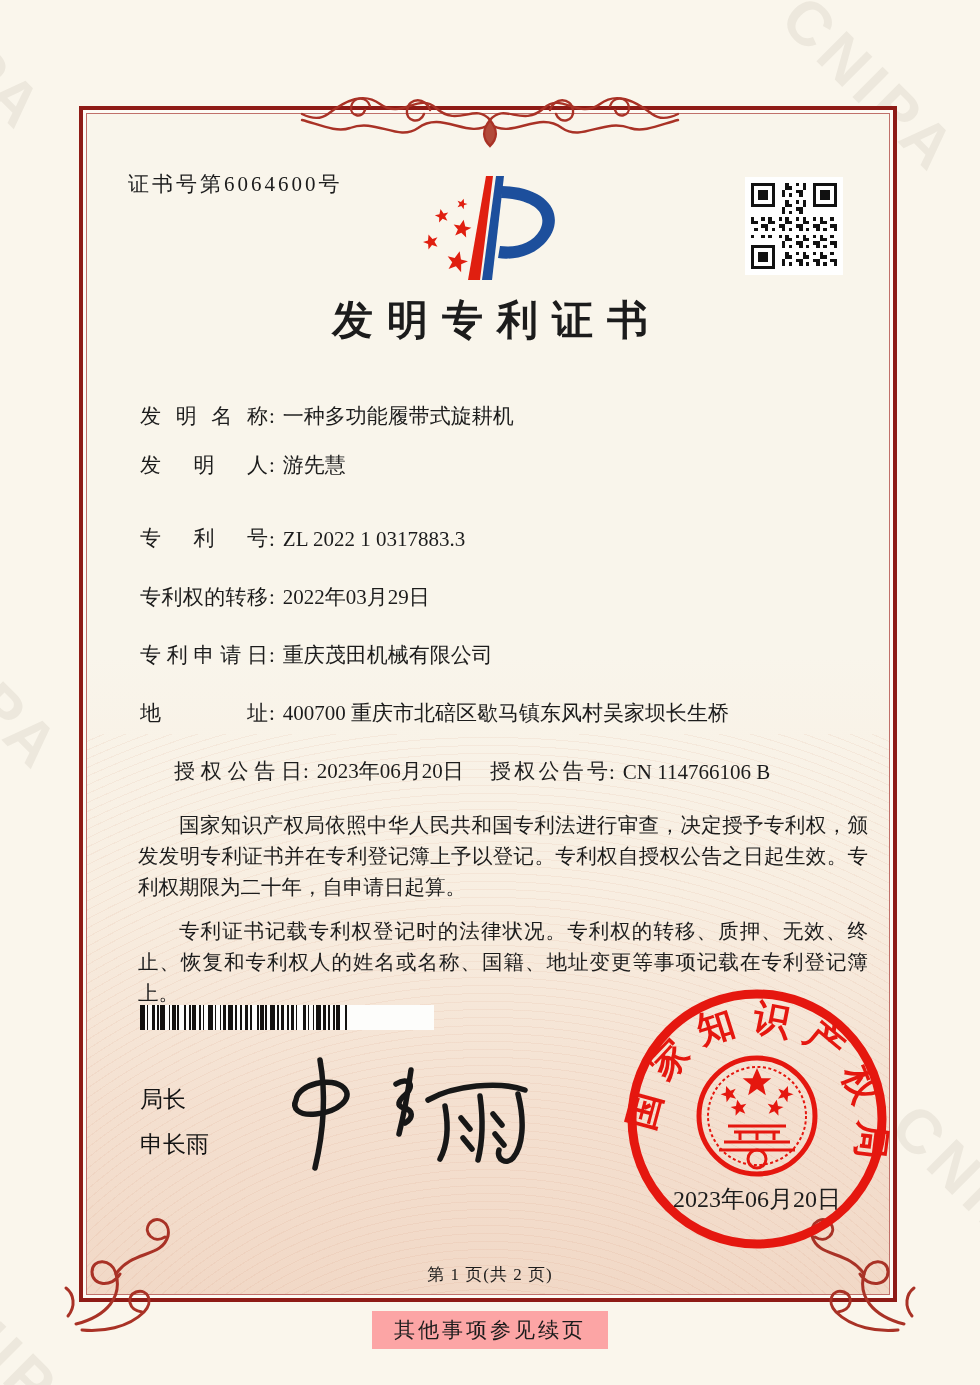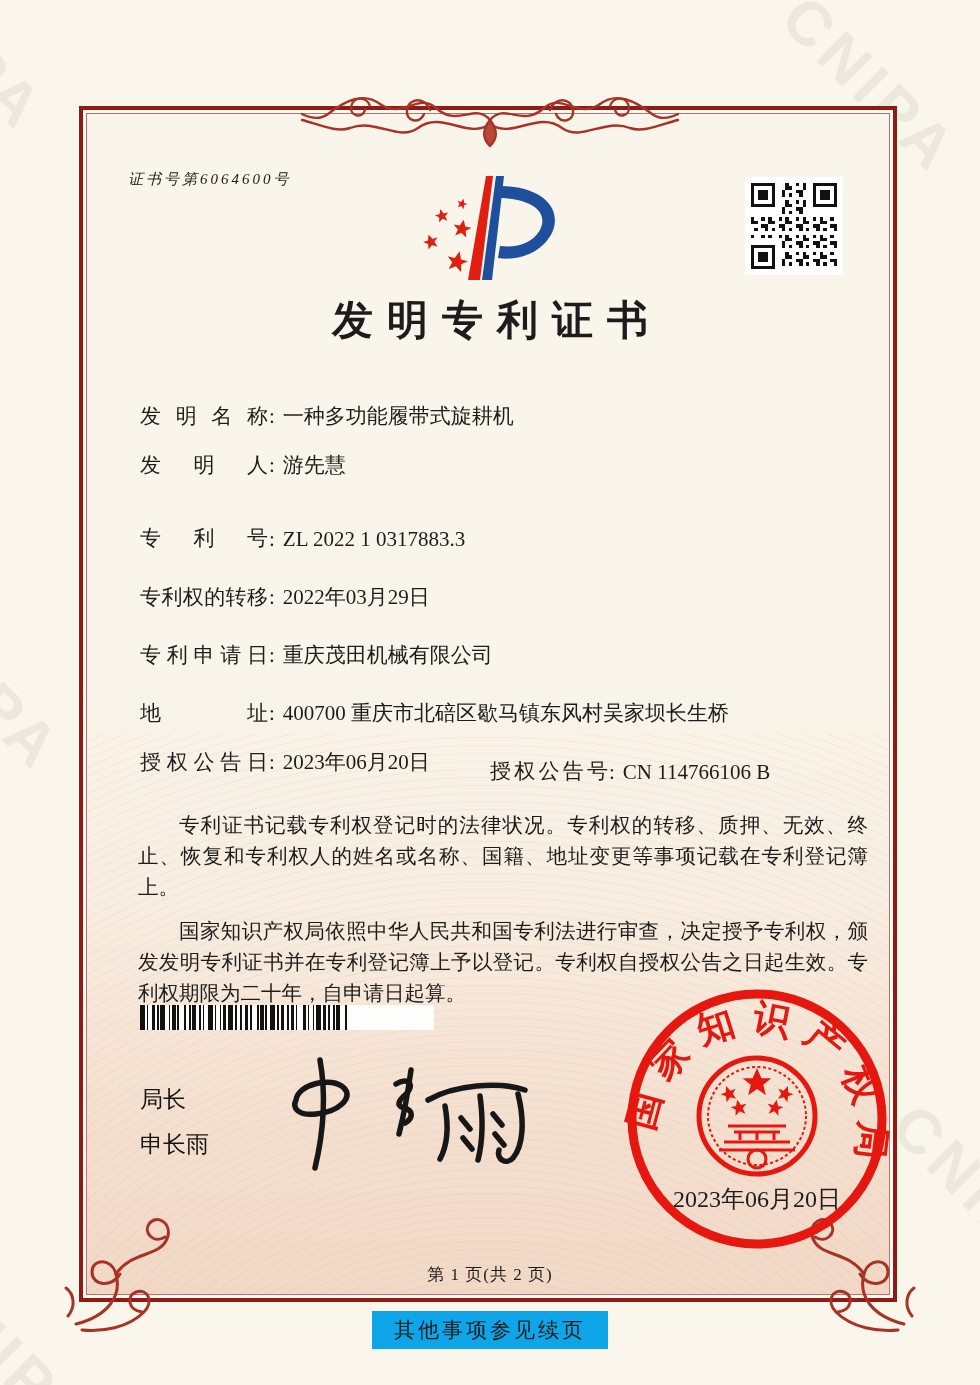--- a/index.html
+++ b/index.html
@@ -28,21 +28,21 @@
       linear-gradient(180deg,#f9f5eb 0%,#f9f5eb 46%,#f8eee1 66%,#f4e0d0 84%,#f1d8c6 100%);
   }
   .waves{
     position:absolute;left:4px;right:4px;bottom:4px;height:560px;
     background:repeating-radial-gradient(circle at 50% 165%,
       rgba(200,120,85,0.10) 0px, rgba(200,120,85,0.10) 1px,
       transparent 1px, transparent 8px);
     opacity:.8;
   }
   
-  .cert-no{position:absolute;left:128px;top:170px;font-size:15px;letter-spacing:3px;font-style:italic;}
+  .cert-no{position:absolute;left:128px;top:170px;font-size:21px;letter-spacing:3px;}
   .title{
     position:absolute;left:0;top:293px;width:100%;text-align:center;
     font-size:41px;font-weight:bold;letter-spacing:14px;text-indent:14px;
   }
   
   .fields{position:absolute;left:140px;top:402px;width:740px;font-size:21px;}
   .frow{position:absolute;left:0;white-space:nowrap;}
   .flabel{display:inline-block;width:128px;text-align:justify;text-align-last:justify;vertical-align:bottom;}
   .fcolon{display:inline-block;margin:0 8px 0 1px;}
   
@@ -52,21 +52,21 @@
   .barcode{position:absolute;left:140px;top:1005px;width:294px;height:25px;background:#fdfdfb;
     display:flex;align-items:stretch;}
   .barcode i{display:block;height:100%;}
   
   .director{position:absolute;left:140px;font-family:"Liberation Sans","DejaVu Sans",sans-serif;
     font-size:23px;color:#141414;}
   
   .pageinfo{position:absolute;left:0;top:1263px;width:100%;text-align:center;font-size:17px;letter-spacing:1px;}
   .note{
     position:absolute;left:50%;top:1311px;transform:translateX(-50%);
-    background:#0ea5e9;padding:5px 22px;font-size:21px;letter-spacing:3px;
+    background:#fca5a5;padding:5px 22px;font-size:21px;letter-spacing:3px;
   }
   .svgabs{position:absolute;}
 </style>
 </head>
 <body>
 
 <div class="wm" style="left:-95px;top:-60px;">CNIPA</div>
 <div class="wm" style="left:818px;top:-18px;">CNIPA</div>
 <div class="wm" style="left:588px;top:398px;">CNIPA</div>
 <div class="wm" style="left:-78px;top:580px;">CNIPA</div>
@@ -278,31 +278,31 @@
   </div>
   <div class="frow" style="top:181px;">
     <span class="flabel">专利权的转移</span><span class="fcolon">:</span><span>2022年03月29日</span>
   </div>
   <div class="frow" style="top:239px;">
     <span class="flabel">专利申请日</span><span class="fcolon">:</span><span>重庆茂田机械有限公司</span>
   </div>
   <div class="frow" style="top:297px;">
     <span class="flabel">地址</span><span class="fcolon">:</span><span>400700 重庆市北碚区歇马镇东风村吴家坝长生桥</span>
   </div>
-  <div class="frow" style="top:346px;">
+  <div class="frow" style="top:355px;margin-left:34px;">
     <span class="flabel">授权公告日</span><span class="fcolon">:</span><span>2023年06月20日</span>
   </div>
   <div class="frow" style="top:355px;left:350px;">
     <span class="flabel" style="width:118px;">授权公告号</span><span class="fcolon">:</span><span>CN 114766106 B</span>
   </div>
 </div>
 
 <div class="paras">
+  <p>国家知识产权局依照中华人民共和国专利法进行审查，决定授予专利权，颁发发明专利证书并在专利登记簿上予以登记。专利权自授权公告之日起生效。专利权期限为二十年，自申请日起算。</p>
   <p>专利证书记载专利权登记时的法律状况。专利权的转移、质押、无效、终止、恢复和专利权人的姓名或名称、国籍、地址变更等事项记载在专利登记簿上。</p>
-  <p>国家知识产权局依照中华人民共和国专利法进行审查，决定授予专利权，颁发发明专利证书并在专利登记簿上予以登记。专利权自授权公告之日起生效。专利权期限为二十年，自申请日起算。</p>
 </div>
 
 <div class="barcode" id="barcode">
     <i style="width:5.1px;background:#141210"></i>
     <i style="width:1.7px;background:#fdfdfb"></i>
     <i style="width:1.7px;background:#141210"></i>
     <i style="width:3.4px;background:#fdfdfb"></i>
     <i style="width:3.4px;background:#141210"></i>
     <i style="width:1.7px;background:#fdfdfb"></i>
     <i style="width:1.7px;background:#141210"></i>

